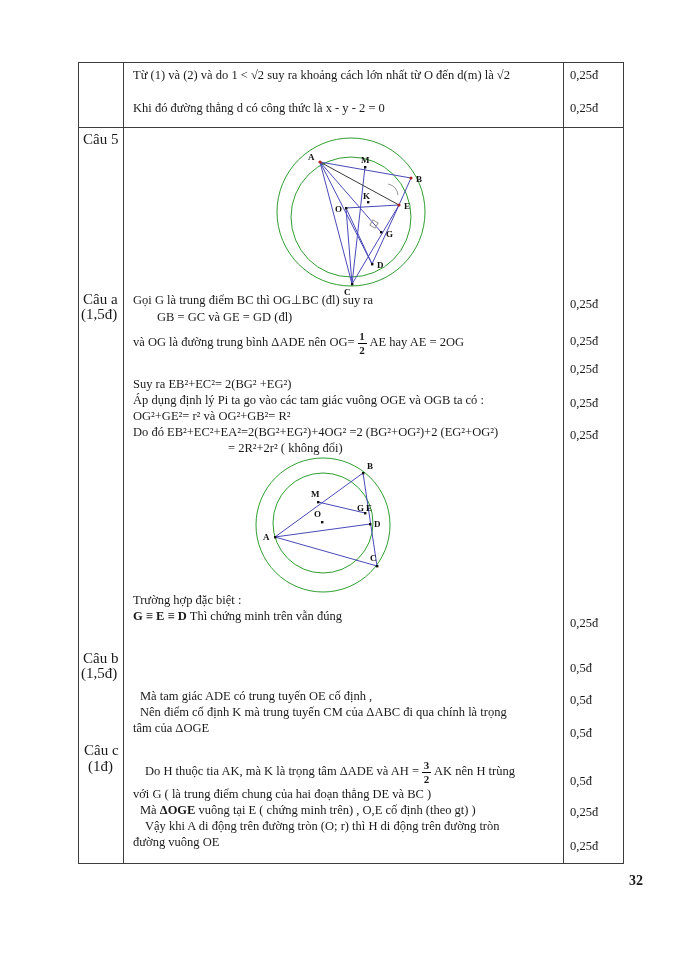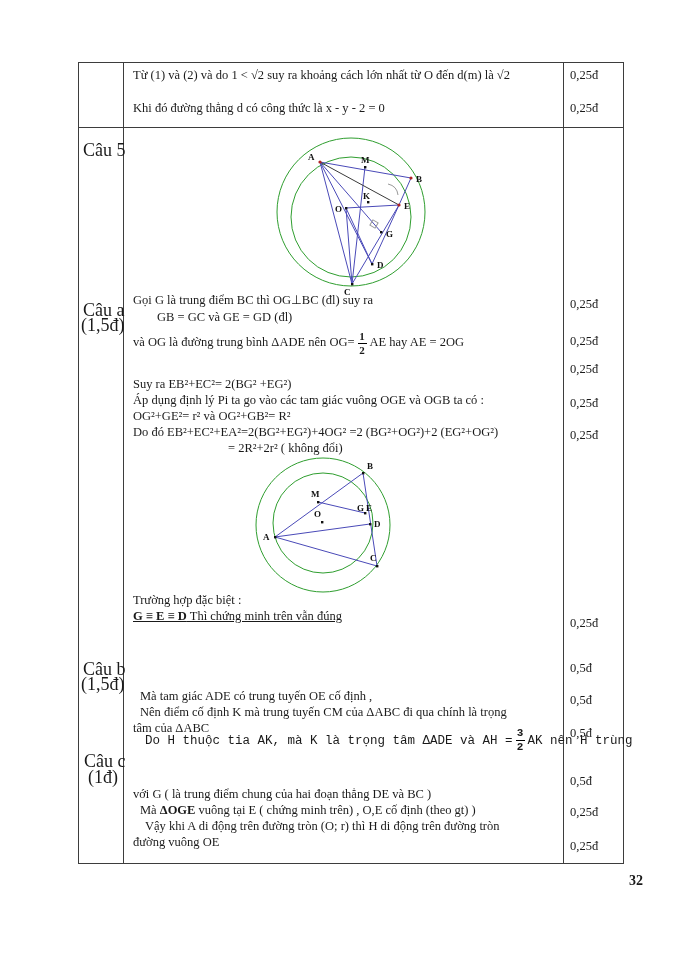--- a/index.html
+++ b/index.html
@@ -2,21 +2,21 @@
 <html><head>
 <meta charset="utf-8">
 <style>
   html,body{margin:0;padding:0;background:#fff;}
   .page{
     position:relative;width:680px;height:960px;background:#fff;
     font-family:"Liberation Serif",serif;color:#1a1a1a;overflow:hidden;
   }
   .tline{position:absolute;background:#3d3d3d;}
   .txt{position:absolute;font-size:12.5px;line-height:1.25;white-space:nowrap;}
-  .lbl{position:absolute;font-size:18px;white-space:nowrap;margin-top:9px;}
+  .lbl{position:absolute;font-size:15px;white-space:nowrap;}
   .mark{position:absolute;font-size:12.5px;white-space:nowrap;}
   .bold{font-weight:bold;}
   .frac{display:inline-flex;flex-direction:column;align-items:center;vertical-align:middle;
         font-weight:bold;font-size:11px;line-height:1;margin:0 3px;}
   .frac .fbar{width:9px;border-top:1px solid #000;margin:1px 0;}
   .pageno{position:absolute;font-size:14px;font-weight:bold;}
   svg{position:absolute;overflow:visible;}
   svg text{font-family:"Liberation Serif",serif;font-weight:bold;font-size:9px;fill:#111;}
   .gcirc{fill:none;stroke:#2f9e2f;stroke-width:1;}
   .bline{stroke:#4a4ab8;stroke-width:1;}
@@ -125,33 +125,33 @@
     <text x="122" y="16">B</text>
     <text x="66" y="44">M</text>
     <text x="69" y="64">O</text>
     <text x="112" y="58">G</text>
     <text x="121" y="58">E</text>
     <text x="129" y="74">D</text>
     <text x="125" y="108">C</text>
   </svg>
 
   <div class="txt" style="left:133px;top:593px;">Trường hợp đặc biệt :</div>
-  <div class="txt" style="left:133px;top:609px;text-decoration:underline;">
+  <div class="txt" style="left:133px;top:609px;">
     <span class="bold">G ≡ E ≡ D</span><span> Thì chứng minh  trên vẫn đúng</span>
   </div>
   <div class="mark" style="left:570px;top:616px;">0,25đ</div>
 
   <div class="mark" style="left:570px;top:661px;">0,5đ</div>
   <div class="txt" style="left:140px;top:689px;">Mà tam giác  ADE có trung tuyến  OE cố định  ,</div>
   <div class="mark" style="left:570px;top:693px;">0,5đ</div>
   <div class="txt" style="left:140px;top:705px;">Nên điểm cố định K mà trung tuyến CM của ΔABC đi qua chính  là trọng</div>
-  <div class="txt" style="left:133px;top:721px;">tâm của ΔABC</div>
+  <div class="txt" style="left:133px;top:721px;">tâm của ΔOGE</div>
   <div class="mark" style="left:570px;top:726px;">0,5đ</div>
 
-  <div class="txt" style="left:145px;top:728px;font-family:Liberation Mono, monospace;">
+  <div class="txt" style="left:145px;top:760px;">
     <span>Do H thuộc tia AK, mà K là trọng tâm  ΔADE và AH =</span><span class="frac">
         <span>3</span>
         <span class="fbar"></span>
         <span>2</span>
       </span><span>AK  nên H  trùng</span>
   </div>
   <div class="mark" style="left:570px;top:774px;">0,5đ</div>
   <div class="txt" style="left:140px;top:803px;">
     <span>Mà </span><span class="bold">ΔOGE</span><span> vuông  tại E   ( chứng minh  trên) , O,E cố định    (theo gt) )</span>
   </div>

